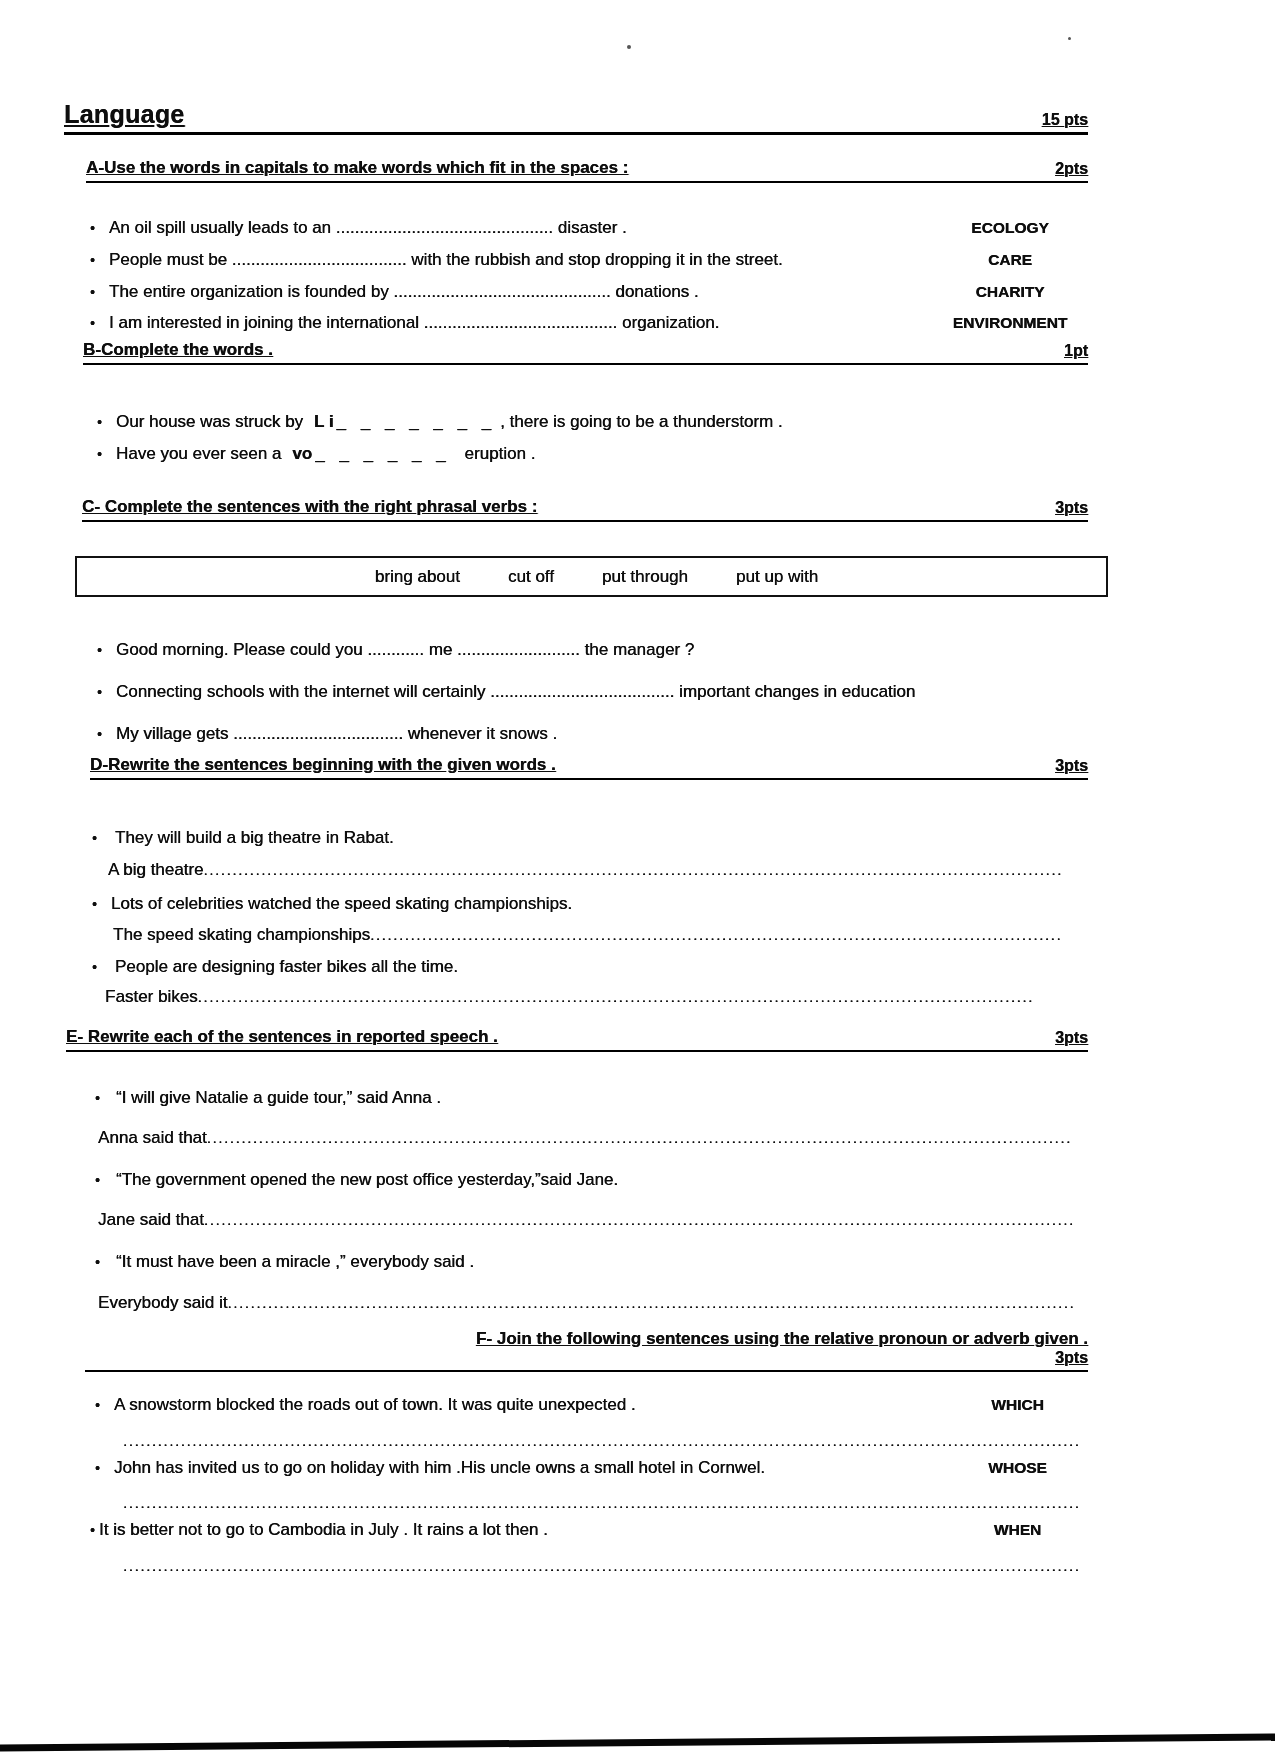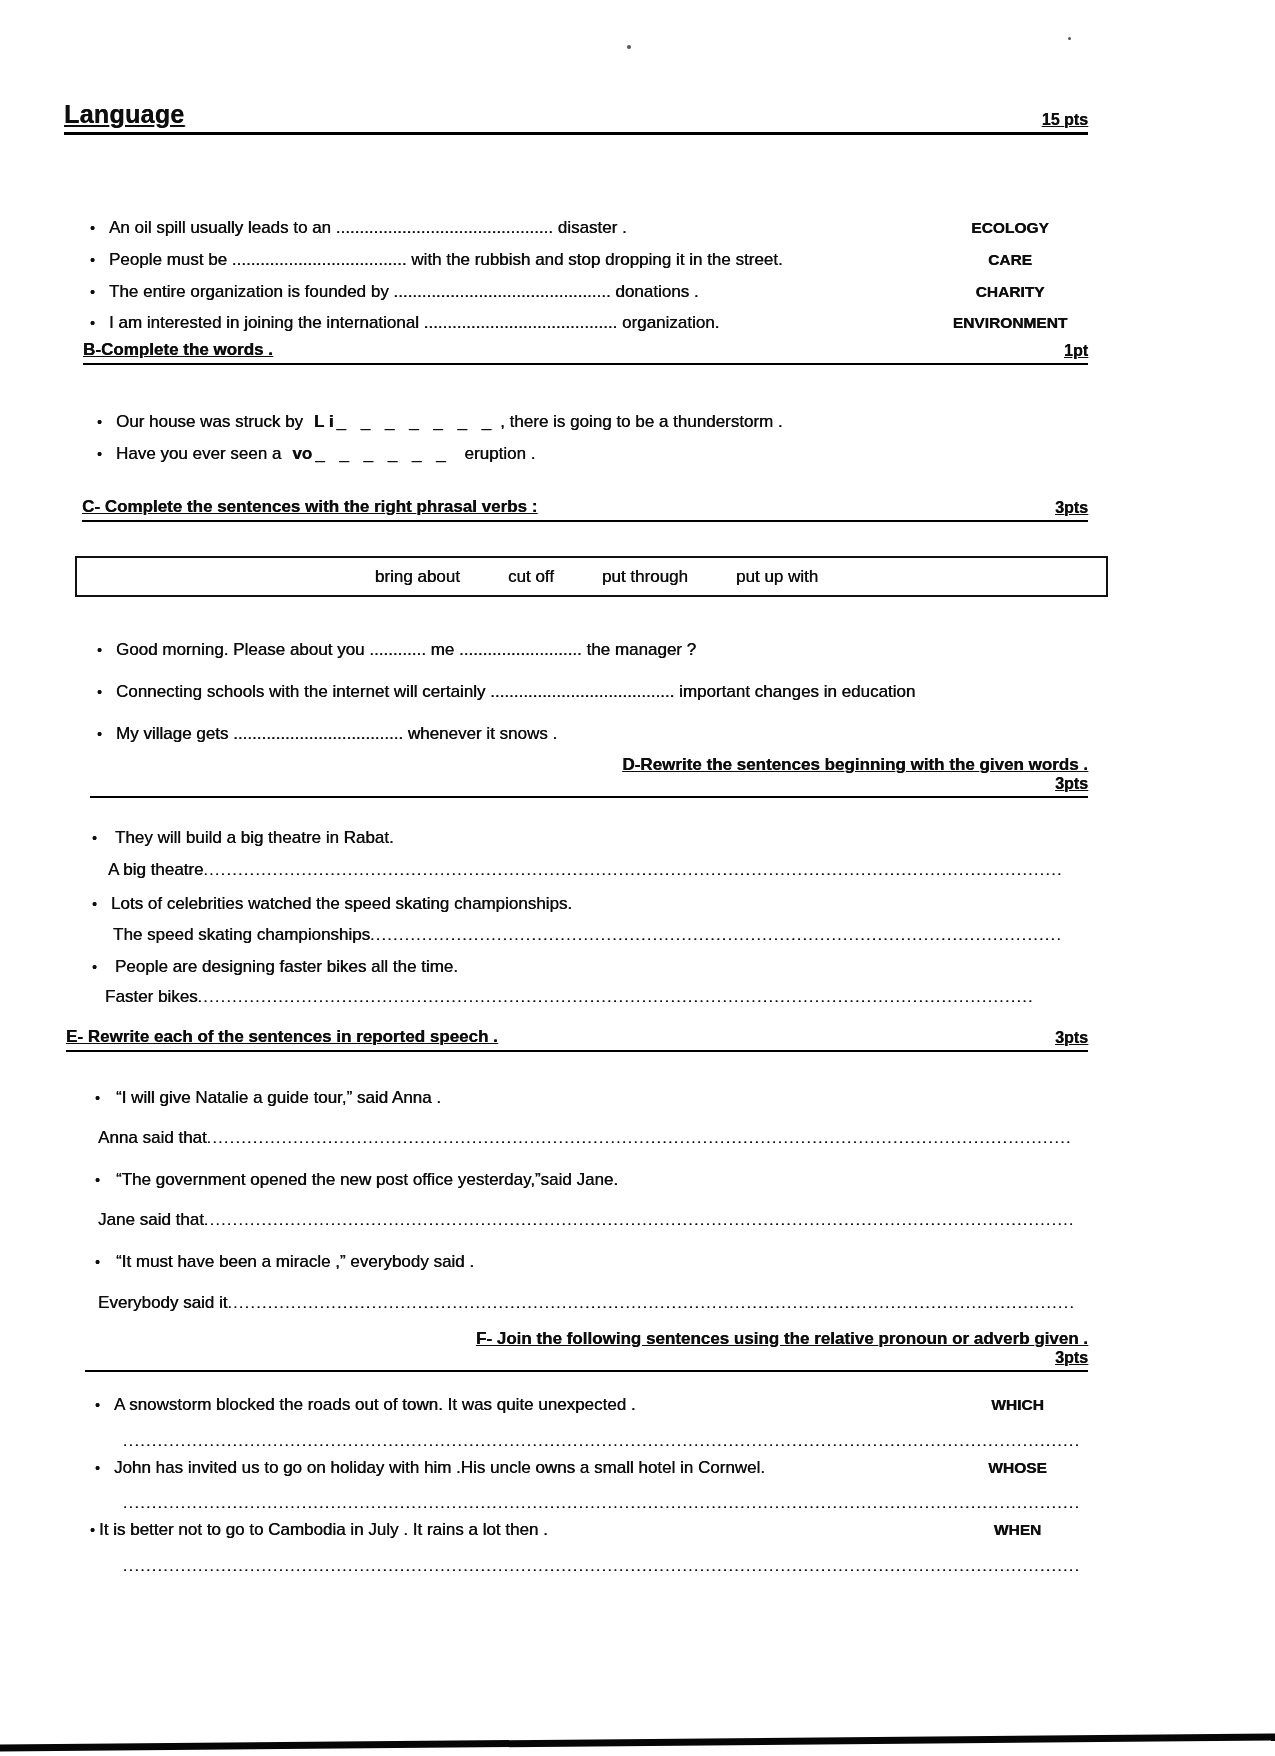--- a/index.html
+++ b/index.html
@@ -36,20 +36,24 @@
 <div class="page">
 
   <div class="speck" style="left:627px;top:45px;width:4px;height:4px;"></div>
   <div class="speck" style="left:1068px;top:37px;width:3px;height:3px;"></div>
 
   <div class="row hrow" style="top:100px;left:64px;width:1024px;border-bottom-width:3px;">
     <span class="title">Language</span>
     <span class="pts">15 pts</span>
   </div>
 
+  <div class="row hrow" style="top:158px;left:86px;width:1002px;">
+    <span class="head">A-Use the words in capitals to make words which fit in the spaces :</span>
+    <span class="pts">2pts</span>
+  </div>
 
   <div class="row item" style="top:216px;left:90px;width:995px;">
     <span class="bu">•</span>
     <span class="txt">An oil spill usually leads to an .............................................. disaster .</span>
     <span class="cap">ECOLOGY</span>
   </div>
   <div class="row item" style="top:248px;left:90px;width:995px;">
     <span class="bu">•</span>
     <span class="txt">People must be ..................................... with the rubbish and stop dropping it in the street.</span>
     <span class="cap">CARE</span>
@@ -92,32 +96,32 @@
 
   <div class="wordbox" style="top:556px;left:75px;width:1019px;height:37px;padding-left:10px;">
     <span>bring about</span>
     <span>cut off</span>
     <span>put through</span>
     <span>put up with</span>
   </div>
 
   <div class="row item" style="top:638px;left:97px;">
     <span class="bu">•</span>
-    <span class="txt">Good morning. Please about you ............ me .......................... the manager ?</span>
+    <span class="txt">Good morning. Please could you ............ me .......................... the manager ?</span>
   </div>
   <div class="row item" style="top:680px;left:97px;">
     <span class="bu">•</span>
     <span class="txt">Connecting schools with the internet will certainly ....................................... important changes in education</span>
   </div>
   <div class="row item" style="top:722px;left:97px;">
     <span class="bu">•</span>
     <span class="txt">My village gets .................................... whenever it snows .</span>
   </div>
 
-  <div class="row hrow" style="top:755px;left:90px;width:998px;flex-direction:column;">
+  <div class="row hrow" style="top:755px;left:90px;width:998px;">
     <span class="head">D-Rewrite the  sentences   beginning with the given words .</span>
     <span class="pts">3pts</span>
   </div>
 
   <div class="row item" style="top:826px;left:92px;">
     <span class="bu" style="margin-right:18px;">•</span>
     <span class="txt">They will build a big theatre in Rabat.</span>
   </div>
   <div class="row ans" style="top:858px;left:108px;width:954px;align-items:flex-end;">
     <span>A big theatre </span>

